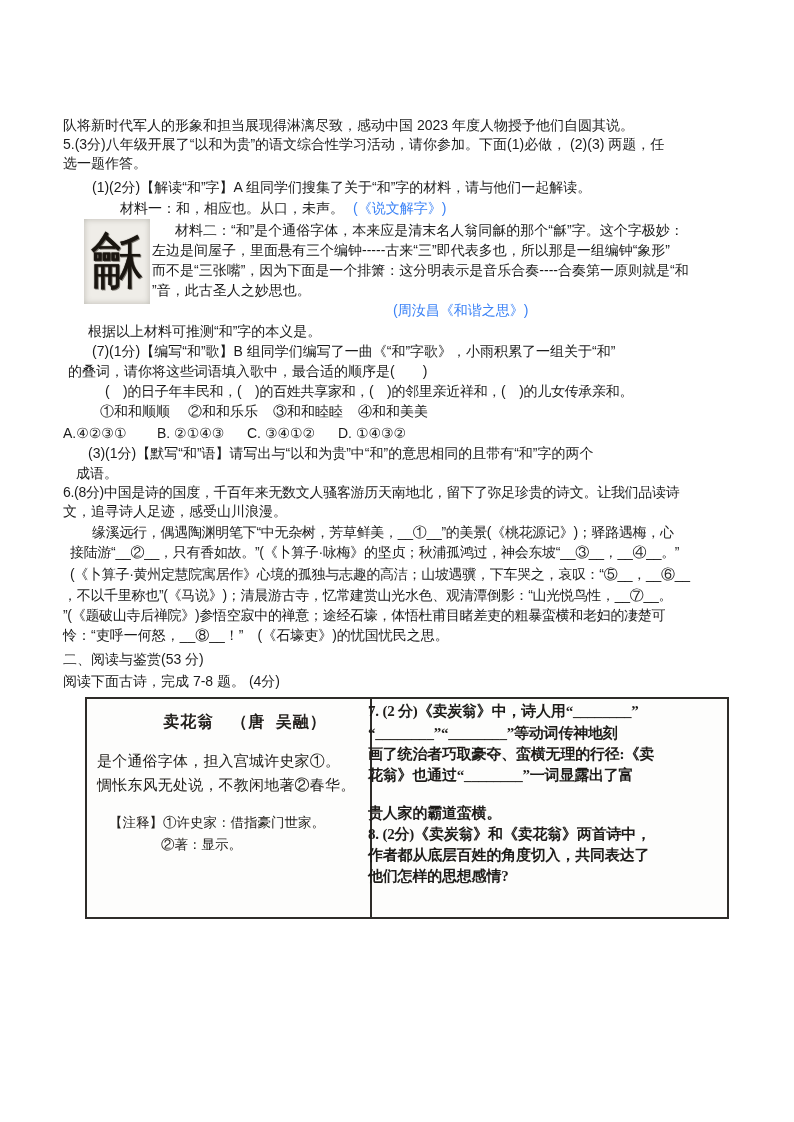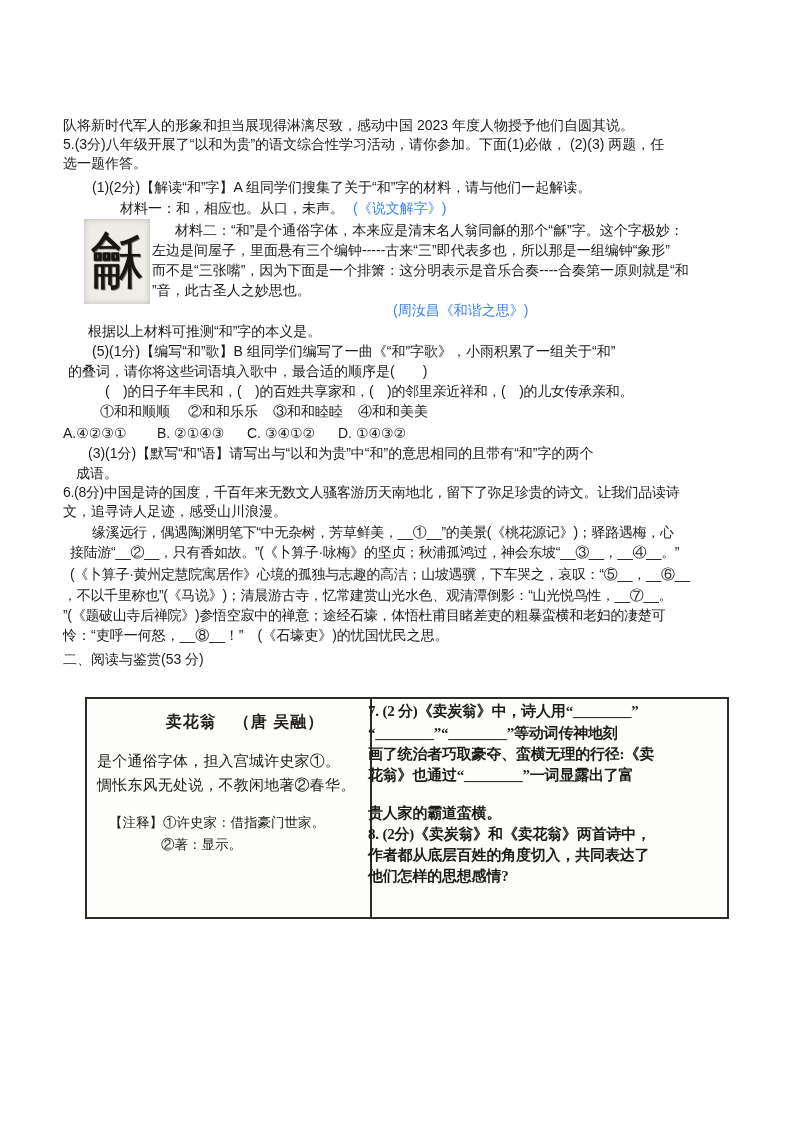--- a/index.html
+++ b/index.html
@@ -43,21 +43,21 @@
     background: #fdfdfc;
   }
   .table-divider {
     position: absolute;
     left: 283px; top: 0; bottom: 0;
     width: 2px; background: #2e2c29;
   }
   .poem-cell {
     position: absolute;
     left: 0; top: 0; width: 316px; height: 100%;
-    font-family: Liberation Sans, sans-serif;
+    font-family: Liberation Mono, monospace;
   }
   .poem-title {
     position: absolute; left: 0; top: 13px; width: 100%;
     text-align: center; font-size: 16px; font-weight: bold;
     letter-spacing: 1px; color: #23201c;
   }
   .poem-line {
     position: absolute; left: 10px;
     font-size: 15px; color: #23201c; white-space: nowrap;
     letter-spacing: 0.2px;
@@ -96,21 +96,21 @@
     <span class="seal-char">龢</span>
   </div>
 
   <div class="ln" style="left:175px; top:221px;">材料二：“和”是个通俗字体，本来应是清末名人翁同龢的那个“龢”字。这个字极妙：</div>
   <div class="ln" style="left:152px; top:241px;">左边是间屋子，里面悬有三个编钟-----古来“三”即代表多也，所以那是一组编钟“象形”</div>
   <div class="ln" style="left:152px; top:261px;">而不是“三张嘴”，因为下面是一个排箫：这分明表示是音乐合奏----合奏第一原则就是“和</div>
   <div class="ln" style="left:152px; top:281px;">”音，此古圣人之妙思也。</div>
   <div class="ln src" style="left:393px; top:301px;">(周汝昌《和谐之思》)</div>
   <div class="ln" style="left:88px; top:322px;">根据以上材料可推测“和”字的本义是。</div>
 
-  <div class="ln" style="left:92px; top:342px;">(5)(1分)【编写“和”歌】B 组同学们编写了一曲《“和”字歌》，小雨积累了一组关于“和”</div>
+  <div class="ln" style="left:92px; top:342px;">(7)(1分)【编写“和”歌】B 组同学们编写了一曲《“和”字歌》，小雨积累了一组关于“和”</div>
   <div class="ln" style="left:68px; top:362px;">的叠词，请你将这些词语填入歌中，最合适的顺序是(　　)</div>
   <div class="ln ln-tight" style="left:105px; top:382px;">(　)的日子年丰民和，(　)的百姓共享家和，(　)的邻里亲近祥和，(　)的儿女传承亲和。</div>
 
   <div class="ln" style="left:100px; top:402px;">①和和顺顺</div>
   <div class="ln" style="left:188px; top:402px;">②和和乐乐</div>
   <div class="ln" style="left:273px; top:402px;">③和和睦睦</div>
   <div class="ln" style="left:358px; top:402px;">④和和美美</div>
 
   <div class="ln" style="left:63px; top:424px;text-align:right;">A.④②③①</div>
   <div class="ln" style="left:157px; top:424px;">B. ②①④③</div>
@@ -123,20 +123,21 @@
   <div class="ln ln-tight" style="left:63px; top:483px;">6.(8分)中国是诗的国度，千百年来无数文人骚客游历天南地北，留下了弥足珍贵的诗文。让我们品读诗</div>
   <div class="ln" style="left:63px; top:502px;">文，追寻诗人足迹，感受山川浪漫。</div>
   <div class="ln ln-tight" style="left:92px; top:523px;">缘溪远行，偶遇陶渊明笔下“中无杂树，芳草鲜美，__①__”的美景(《桃花源记》)；驿路遇梅，心</div>
   <div class="ln ln-tight" style="left:70px; top:543px;">接陆游“__②__，只有香如故。”(《卜算子·咏梅》的坚贞；秋浦孤鸿过，神会东坡“__③__，__④__。”</div>
   <div class="ln ln-tight" style="left:70px; top:565px;">(《卜算子·黄州定慧院寓居作》心境的孤独与志趣的高洁；山坡遇骥，下车哭之，哀叹：“⑤__，__⑥__</div>
   <div class="ln ln-tight" style="left:63px; top:586px;">，不以千里称也”(《马说》)；清晨游古寺，忆常建赏山光水色、观清潭倒影：“山光悦鸟性，__⑦__。</div>
   <div class="ln ln-tight" style="left:63px; top:606px;">”(《题破山寺后禅院》)参悟空寂中的禅意；途经石壕，体悟杜甫目睹差吏的粗暴蛮横和老妇的凄楚可</div>
   <div class="ln" style="left:63px; top:626px;">怜：“吏呼一何怒，__⑧__！”　(《石壕吏》)的忧国忧民之思。</div>
 
   <div class="ln" style="left:63px; top:650px;">二、阅读与鉴赏(53 分)</div>
+  <div class="ln" style="left:63px; top:672px;">阅读下面古诗，完成 7-8 题。 (4分)</div>
 
   <div class="exam-table">
     <div class="table-divider"></div>
 
     <div class="poem-cell">
       <div class="poem-title">卖花翁　（唐 吴融）</div>
       <div class="poem-line" style="top:53px;">是个通俗字体，担入宫城许史家①。</div>
       <div class="poem-line" style="top:77px;">惆怅东风无处说，不教闲地著②春华。</div>
       <div class="poem-note" style="left:22px; top:115px;">【注释】①许史家：借指豪门世家。</div>
       <div class="poem-note" style="left:74px; top:137px;">②著：显示。</div>

